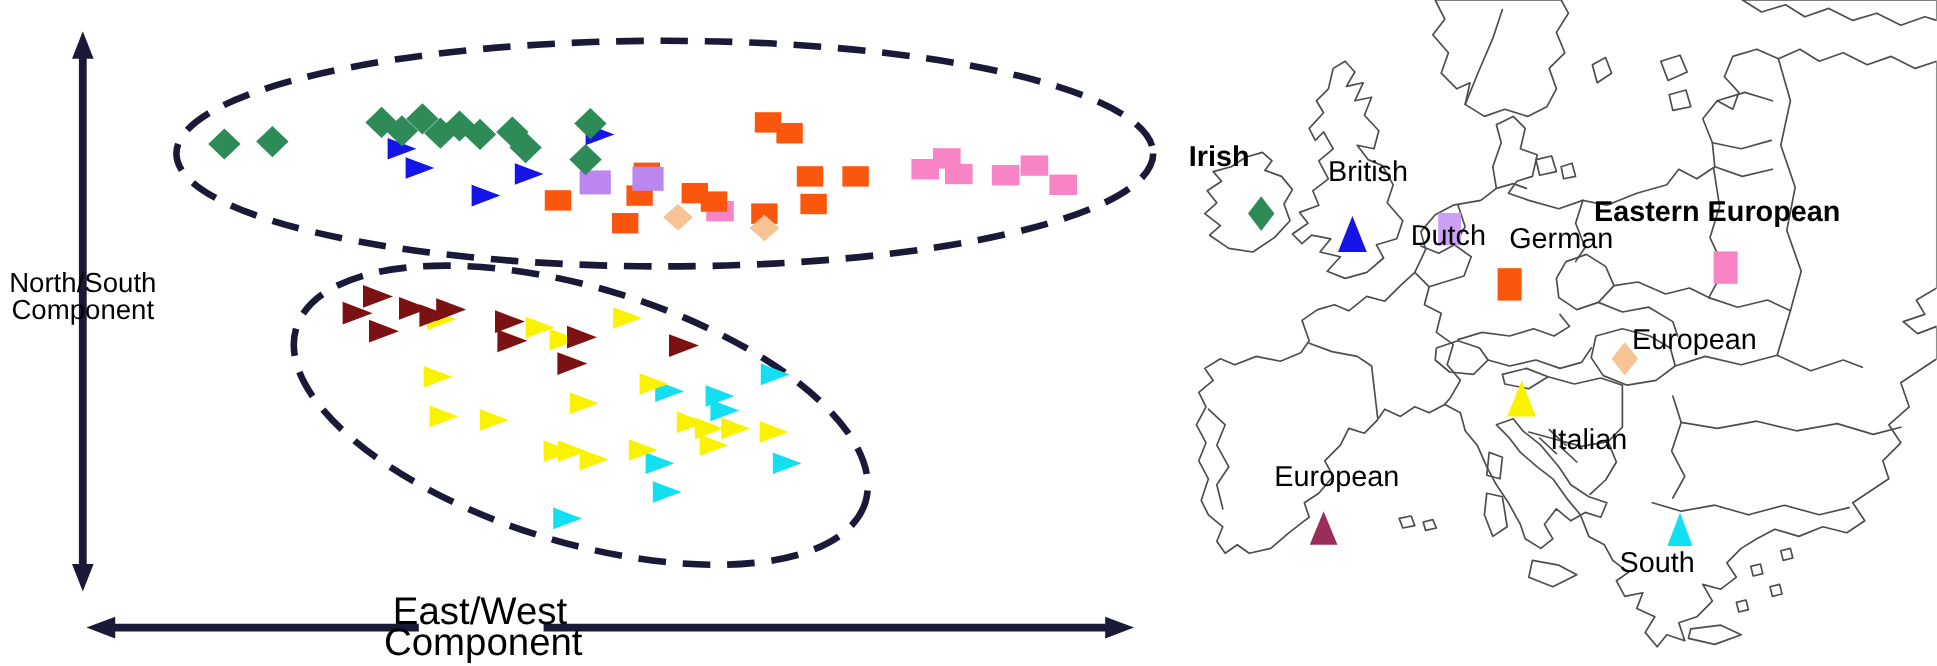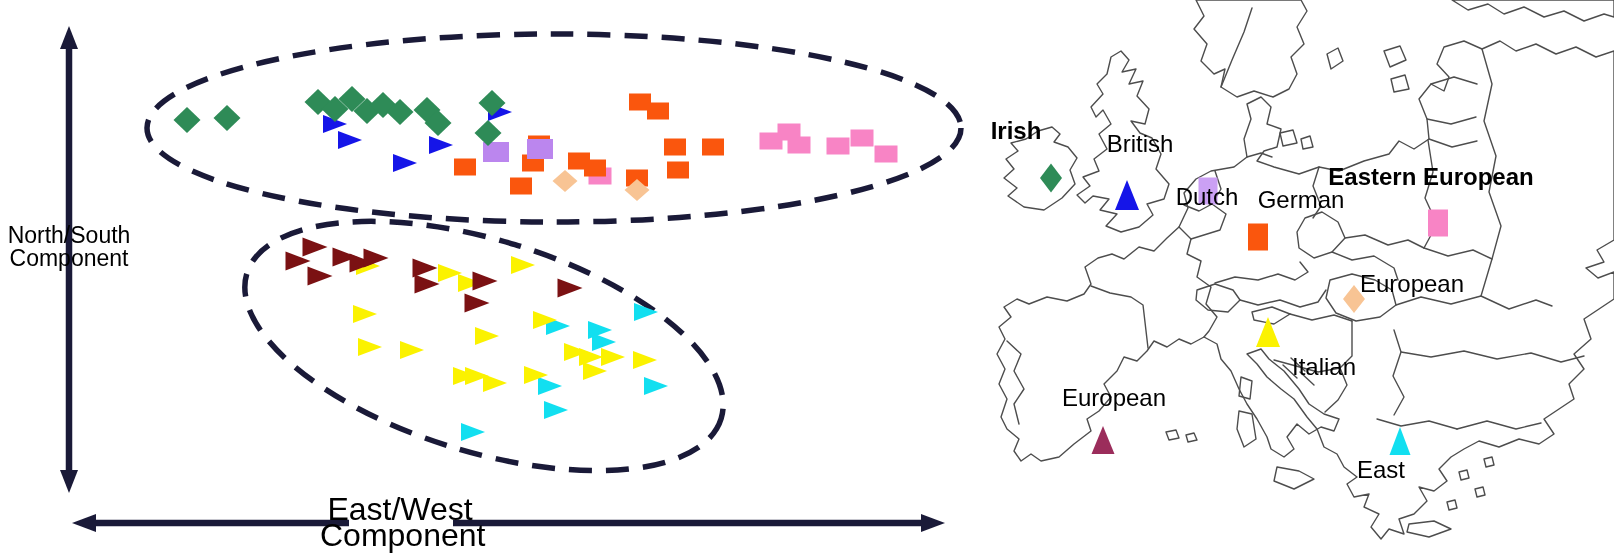--- a/index.html
+++ b/index.html
@@ -205,15 +205,15 @@
 
   <div id="map-labels">
       <div class="map-label" style="left: 1016px; top: 131px; font-weight: bold;">Irish</div>
       <div class="map-label" style="left: 1140px; top: 144px;">British</div>
       <div class="map-label" style="left: 1207px; top: 167px; margin-top: 30px;">Dutch</div>
       <div class="map-label" style="left: 1266px; top: 200px; margin-left: 35px;">German</div>
       <div class="map-label" style="left: 1431px; top: 177px; font-weight: bold;">Eastern European</div>
       <div class="map-label" style="left: 1412px; top: 284px;">European</div>
       <div class="map-label" style="left: 1276px; top: 367px; margin-left: 48px;">Italian</div>
       <div class="map-label" style="left: 1114px; top: 398px;">European</div>
-      <div class="map-label" style="left: 1381px; top: 470px;">East</div>
+      <div class="map-label" style="left: 1381px; top: 470px;">South</div>
     </div>
 </div>
 
 </body></html>

